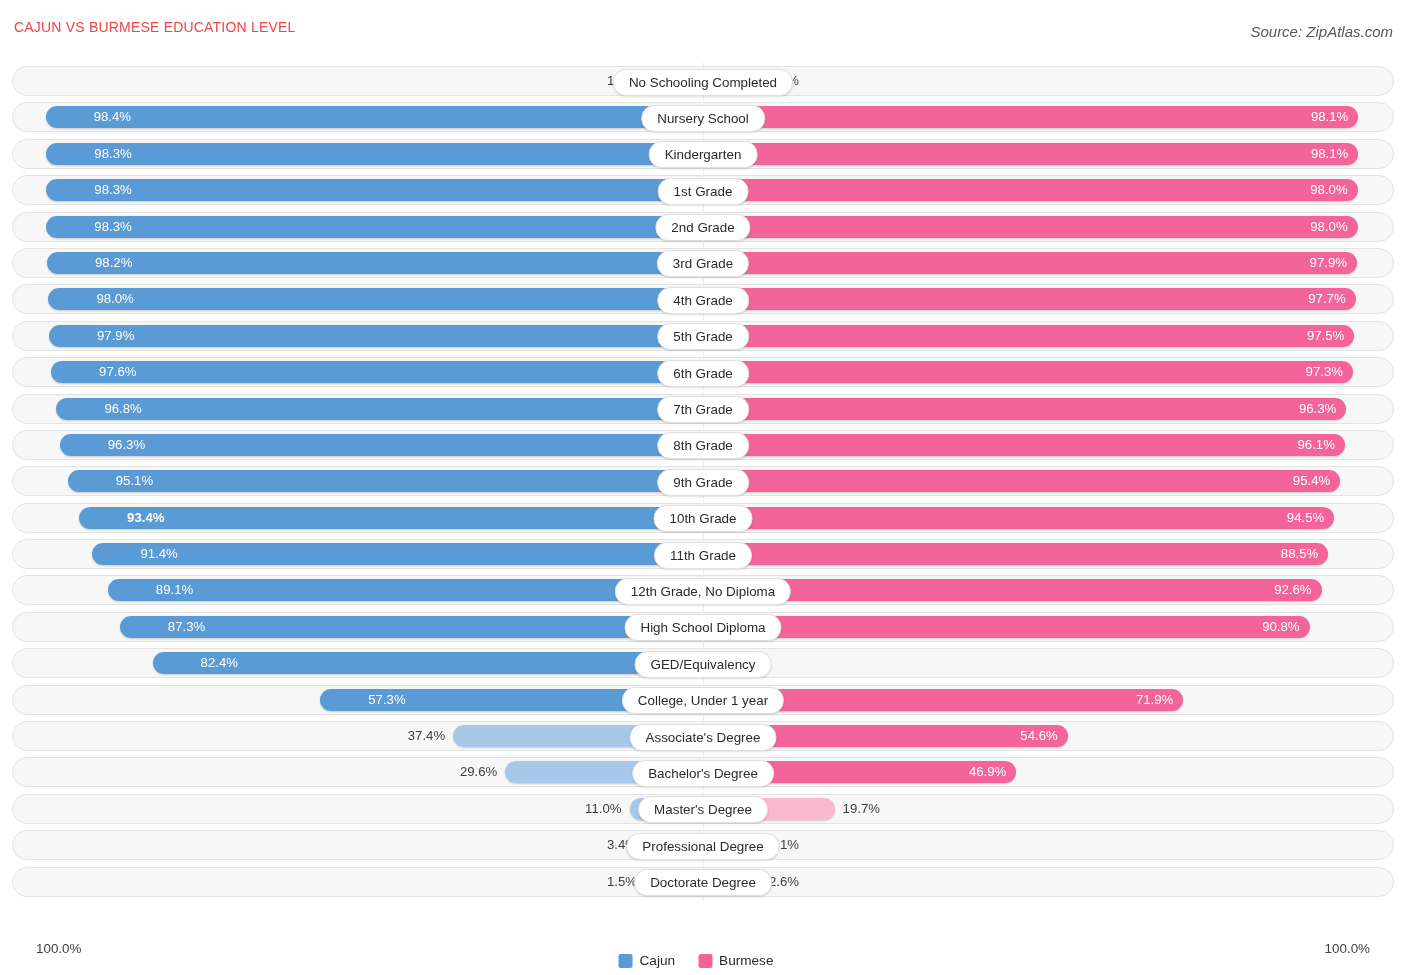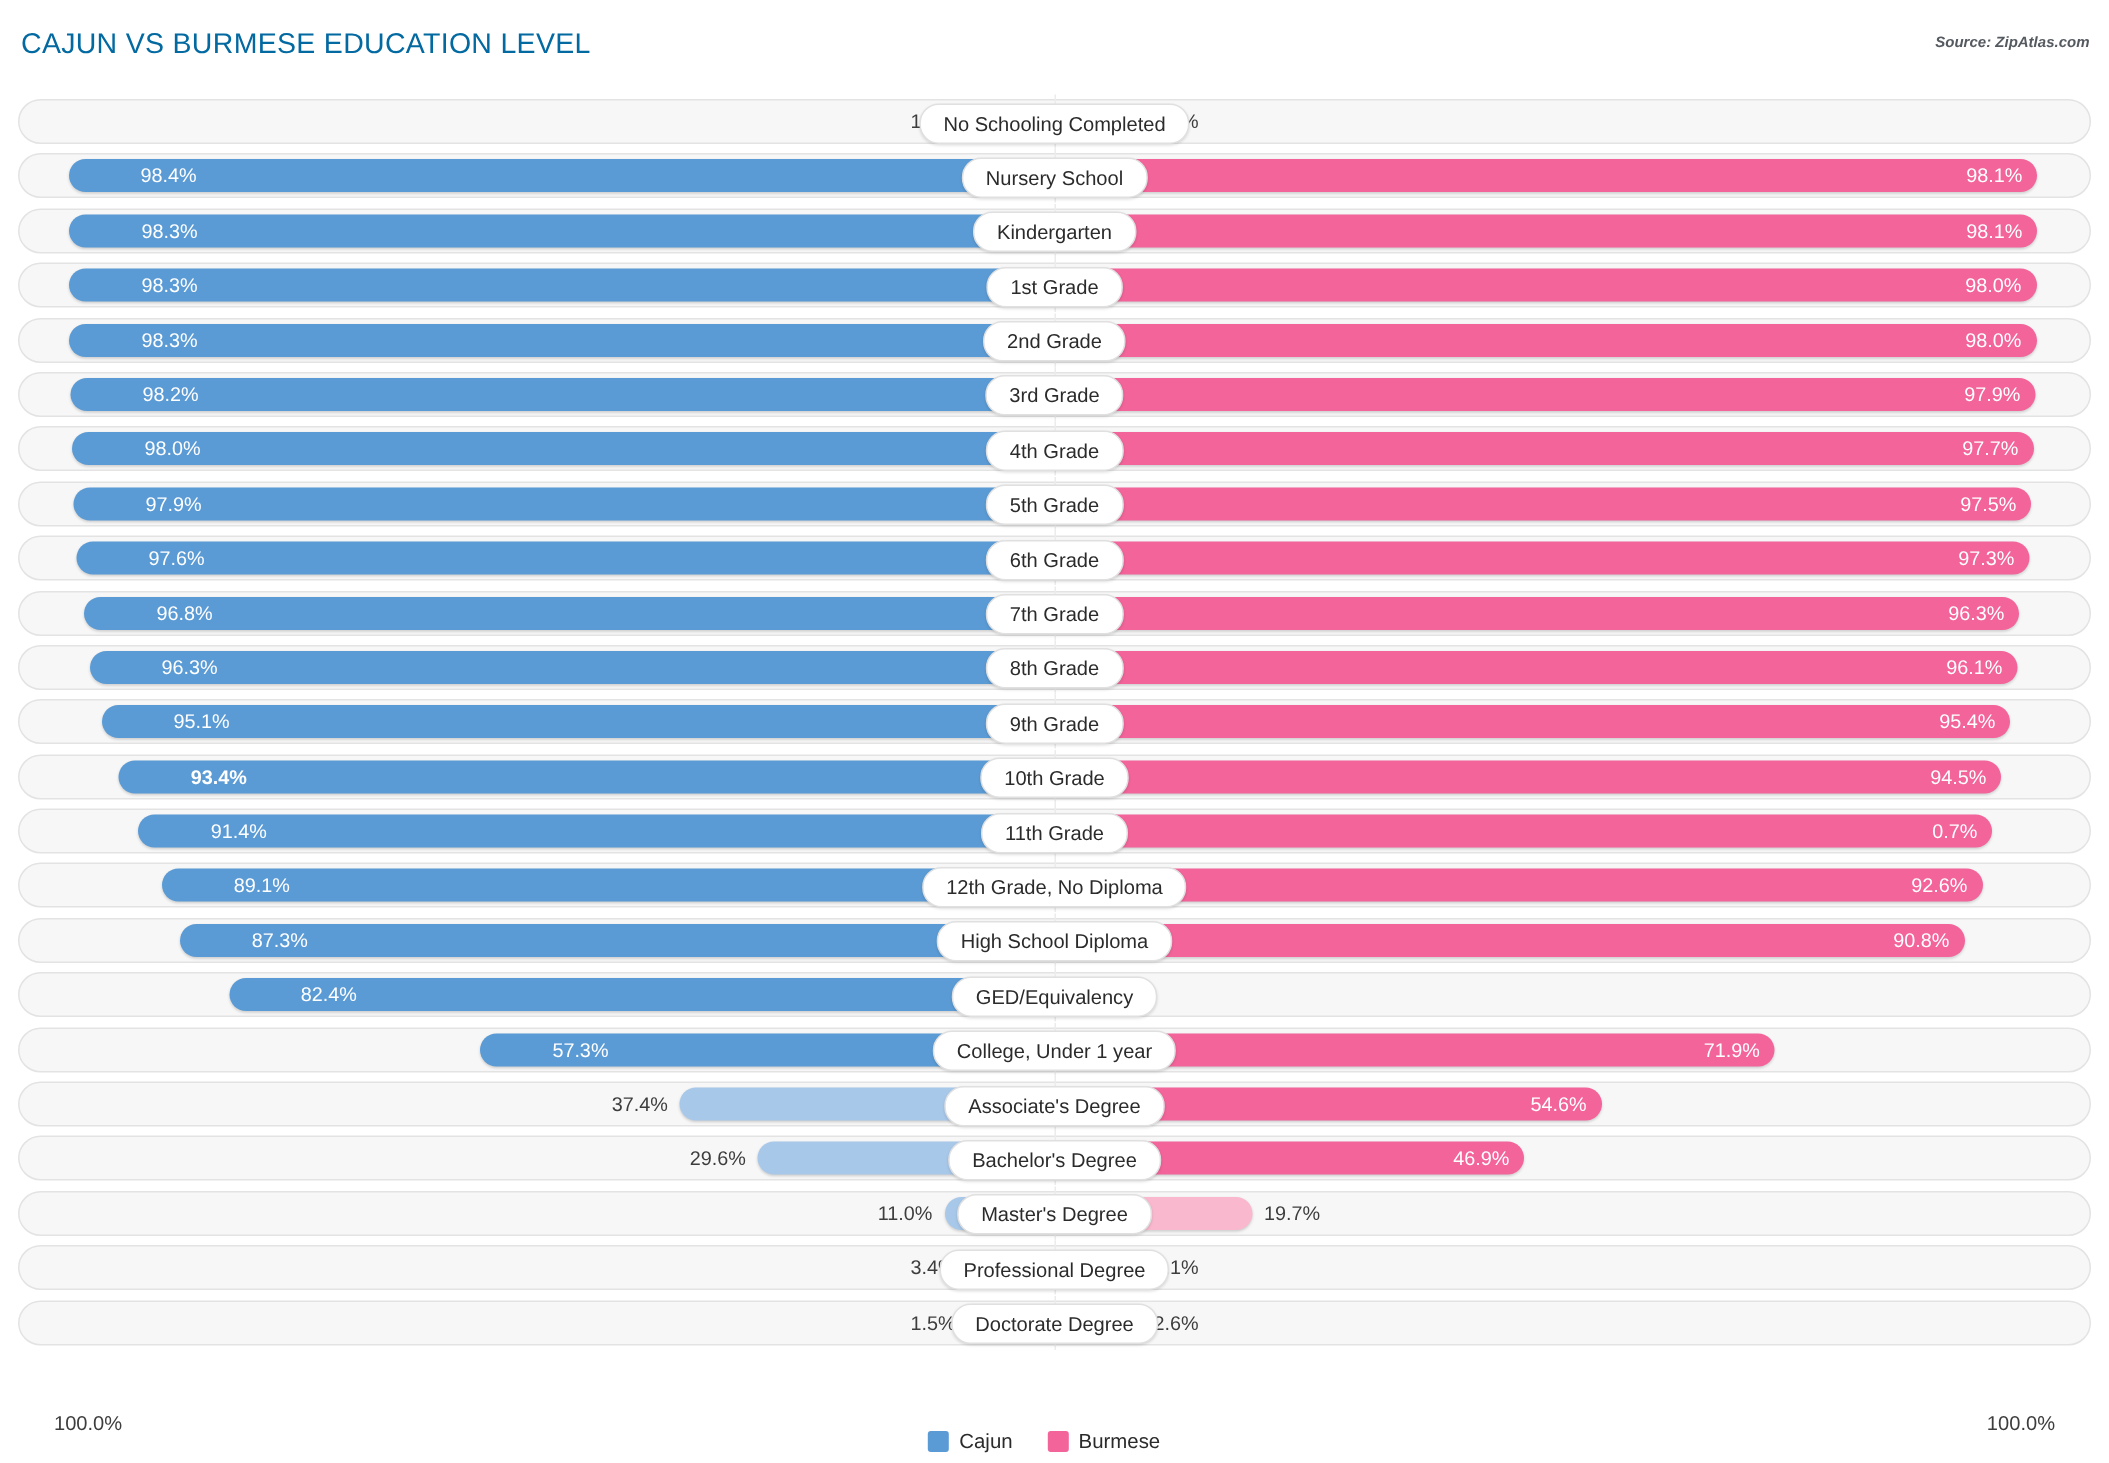--- a/index.html
+++ b/index.html
@@ -25,33 +25,33 @@
   .header {
     position: absolute;
     left: 0; top: 0;
     width: 1406px;
     height: 62px;
   }
   .chart-title {
     position: absolute;
     left: 14px;
     top: 19px;
-    font-size: 19px;
+    font-size: 14px;
     letter-spacing: 0.2px;
-    color: #0369a1;
+    color: #ef4444;
     font-weight: 400;
     white-space: nowrap;
   }
   .source {
     position: absolute;
     right: 13px;
     top: 23px;
-    font-size: 10px;
+    font-size: 15px;
     font-style: italic;
-    font-weight: bold;
+    font-weight: normal;
     color: #555a60;
     white-space: nowrap;
   }
 
   
   .rows {
     position: absolute;
     left: 0;
     top: 66px;
     width: 1406px;
@@ -326,21 +326,21 @@
         </div>
         <div class="label-pill">10th Grade</div>
       </div>
       <div class="row">
         <div class="track"></div>
         <div class="center-line"></div>
         <div class="bar left" style="width: 610.552px; background: rgb(91, 155, 213);">
           <span class="bar-val inside">91.4%</span>
         </div>
         <div class="bar right" style="width: 625.248px; background: rgb(242, 100, 154);">
-          <span class="bar-val inside">0.7%</span>
+          <span class="bar-val inside">88.5%</span>
         </div>
         <div class="label-pill">11th Grade</div>
       </div>
       <div class="row">
         <div class="track"></div>
         <div class="center-line"></div>
         <div class="bar left" style="width: 595.188px; background: rgb(91, 155, 213);">
           <span class="bar-val inside">89.1%</span>
         </div>
         <div class="bar right" style="width: 618.568px; background: rgb(242, 100, 154);">

